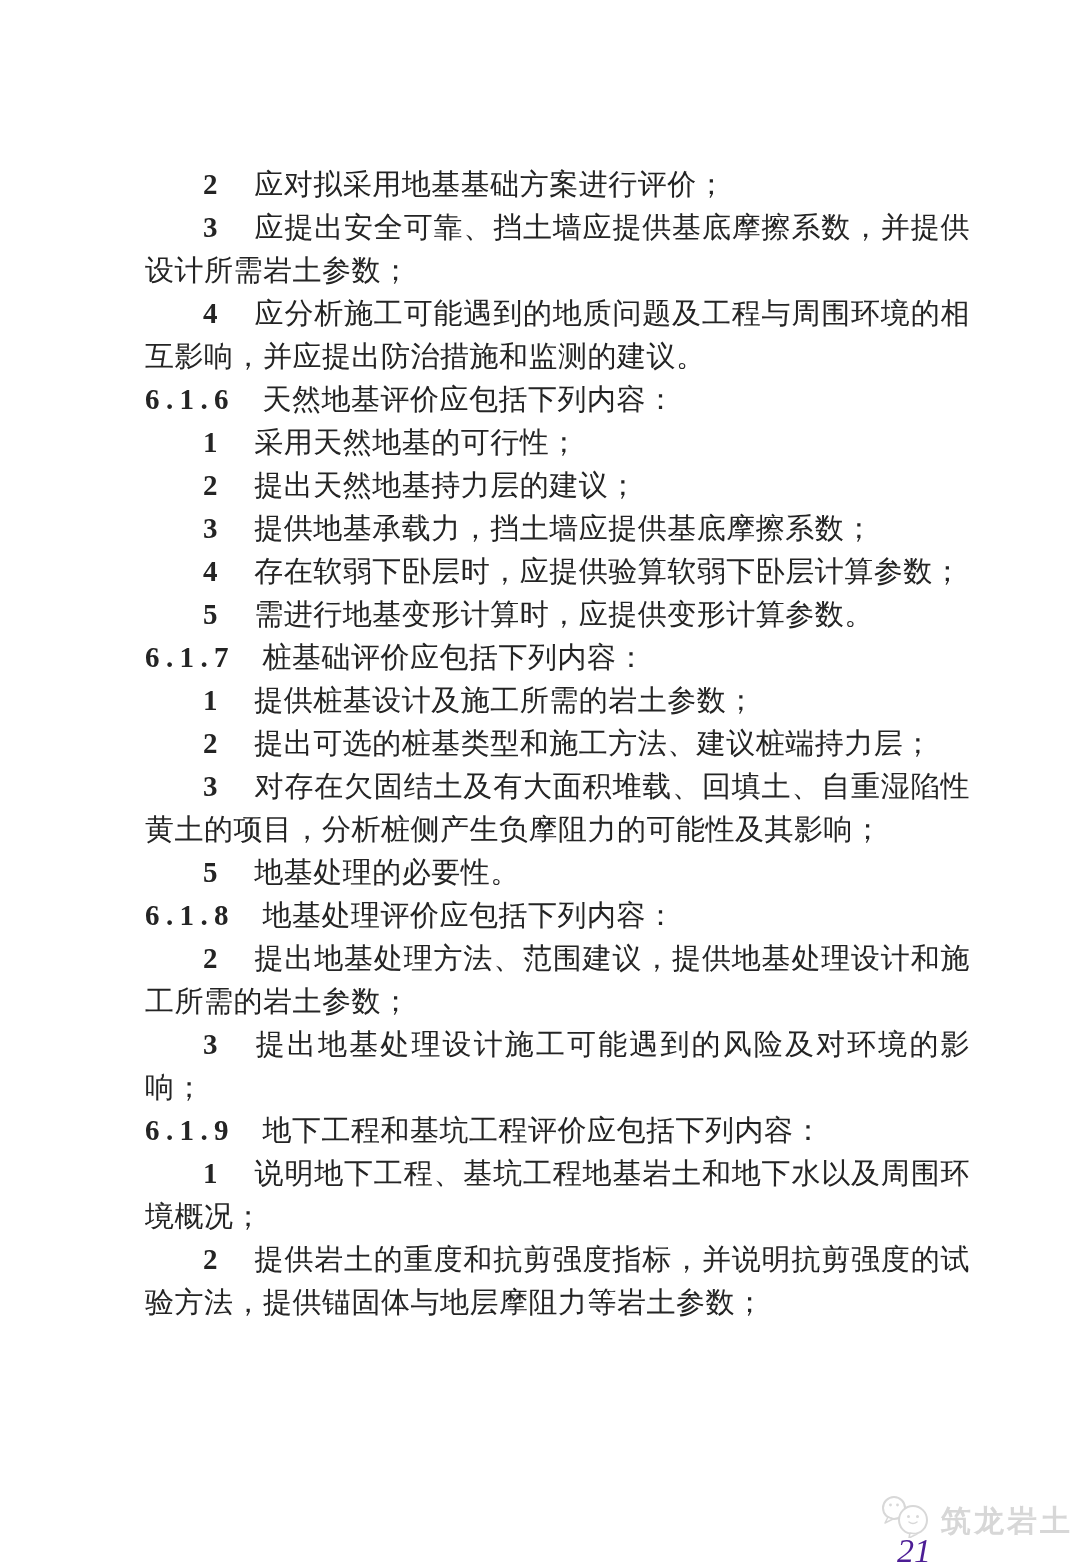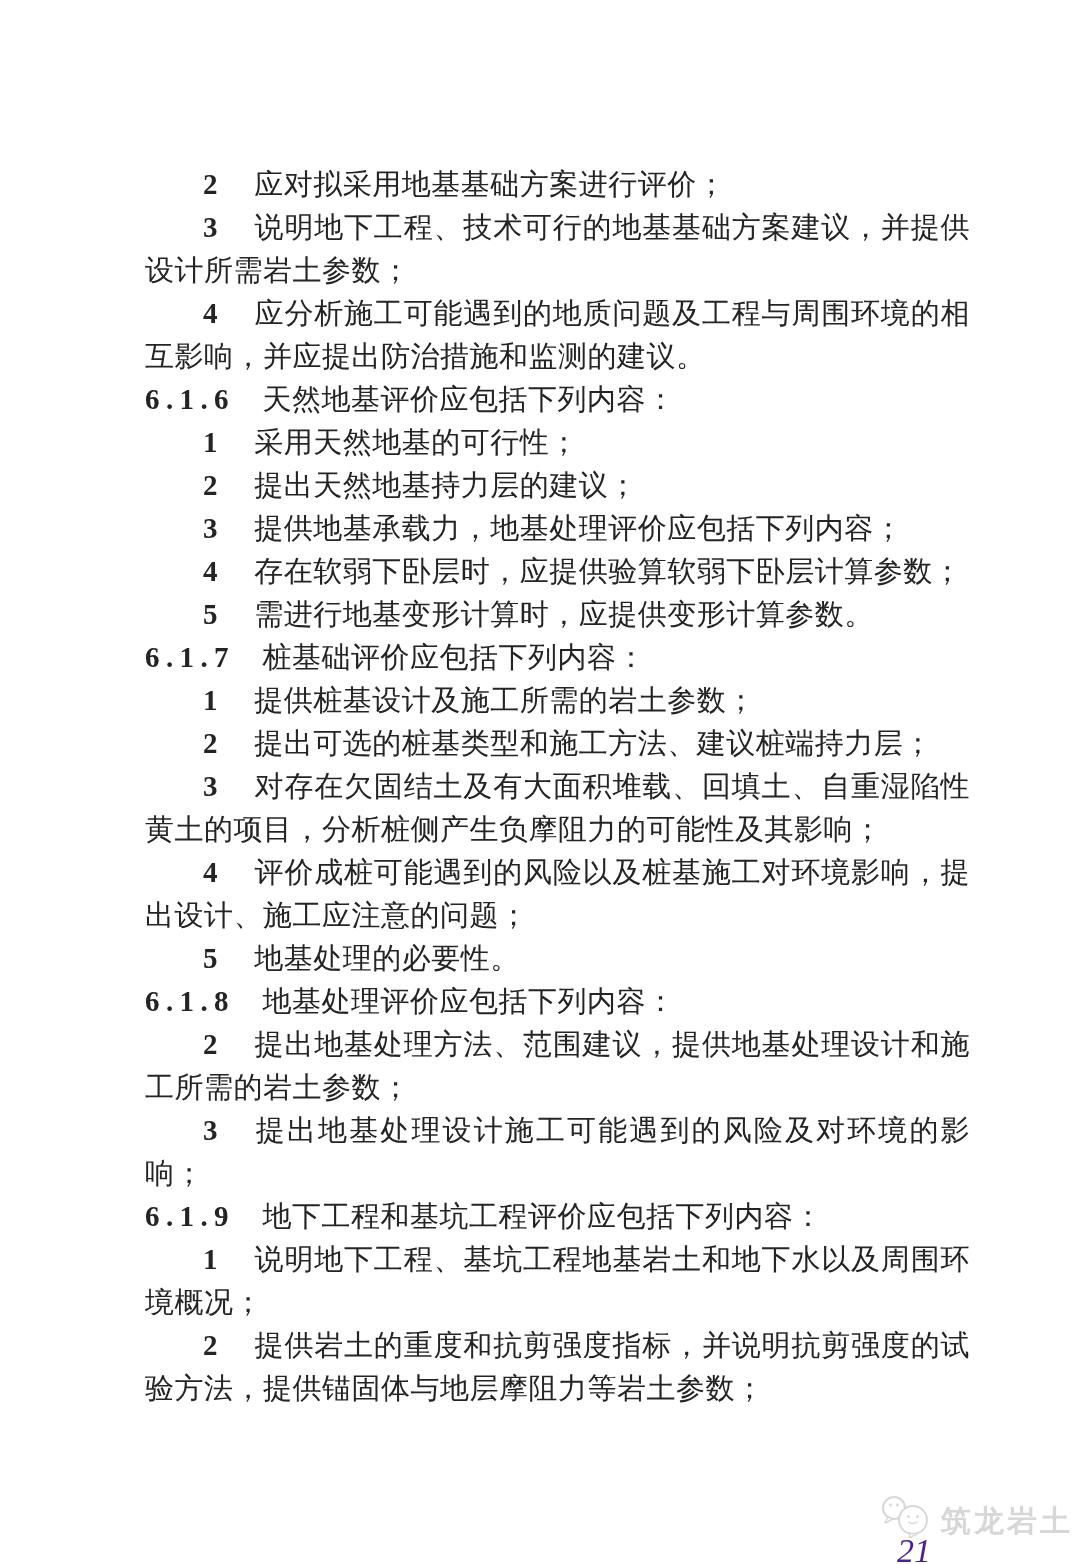--- a/index.html
+++ b/index.html
@@ -73,33 +73,32 @@
     display: inline-block;
   }
 </style>
 </head>
 <body>
 
 <div class="page">
 
   <div class="content">
     <p class="para item"><span class="num">2</span><span>应对拟采用地基基础方案进行评价；</span></p>
-    <p class="para item"><span class="num">3</span><span>说明地下工程、技术可行的地基基础方案建议，并提供设计所需岩土参数；</span></p>
+    <p class="para item"><span class="num">3</span><span>应提出安全可靠、挡土墙应提供基底摩擦系数，并提供设计所需岩土参数；</span></p>
     <p class="para item"><span class="num">4</span><span>应分析施工可能遇到的地质问题及工程与周围环境的相互影响，并应提出防治措施和监测的建议。</span></p>
     <p class="para clause"><span class="num">6.1.6</span><span>天然地基评价应包括下列内容：</span></p>
     <p class="para item"><span class="num">1</span><span>采用天然地基的可行性；</span></p>
     <p class="para item"><span class="num">2</span><span>提出天然地基持力层的建议；</span></p>
-    <p class="para item"><span class="num">3</span><span>提供地基承载力，地基处理评价应包括下列内容；</span></p>
+    <p class="para item"><span class="num">3</span><span>提供地基承载力，挡土墙应提供基底摩擦系数；</span></p>
     <p class="para item"><span class="num">4</span><span>存在软弱下卧层时，应提供验算软弱下卧层计算参数；</span></p>
     <p class="para item"><span class="num">5</span><span>需进行地基变形计算时，应提供变形计算参数。</span></p>
     <p class="para clause"><span class="num">6.1.7</span><span>桩基础评价应包括下列内容：</span></p>
     <p class="para item"><span class="num">1</span><span>提供桩基设计及施工所需的岩土参数；</span></p>
     <p class="para item"><span class="num">2</span><span>提出可选的桩基类型和施工方法、建议桩端持力层；</span></p>
     <p class="para item"><span class="num">3</span><span>对存在欠固结土及有大面积堆载、回填土、自重湿陷性黄土的项目，分析桩侧产生负摩阻力的可能性及其影响；</span></p>
-    <p class="para item"><span class="num">4</span><span>评价成桩可能遇到的风险以及桩基施工对环境影响，提出设计、施工应注意的问题；</span></p>
     <p class="para item"><span class="num">5</span><span>地基处理的必要性。</span></p>
     <p class="para clause"><span class="num">6.1.8</span><span>地基处理评价应包括下列内容：</span></p>
     <p class="para item"><span class="num">2</span><span>提出地基处理方法、范围建议，提供地基处理设计和施工所需的岩土参数；</span></p>
     <p class="para item"><span class="num">3</span><span>提出地基处理设计施工可能遇到的风险及对环境的影响；</span></p>
     <p class="para clause"><span class="num">6.1.9</span><span>地下工程和基坑工程评价应包括下列内容：</span></p>
     <p class="para item"><span class="num">1</span><span>说明地下工程、基坑工程地基岩土和地下水以及周围环境概况；</span></p>
     <p class="para item"><span class="num">2</span><span>提供岩土的重度和抗剪强度指标，并说明抗剪强度的试验方法，提供锚固体与地层摩阻力等岩土参数；</span></p>
   </div>
 
   <div class="footer-pageno">21</div>

